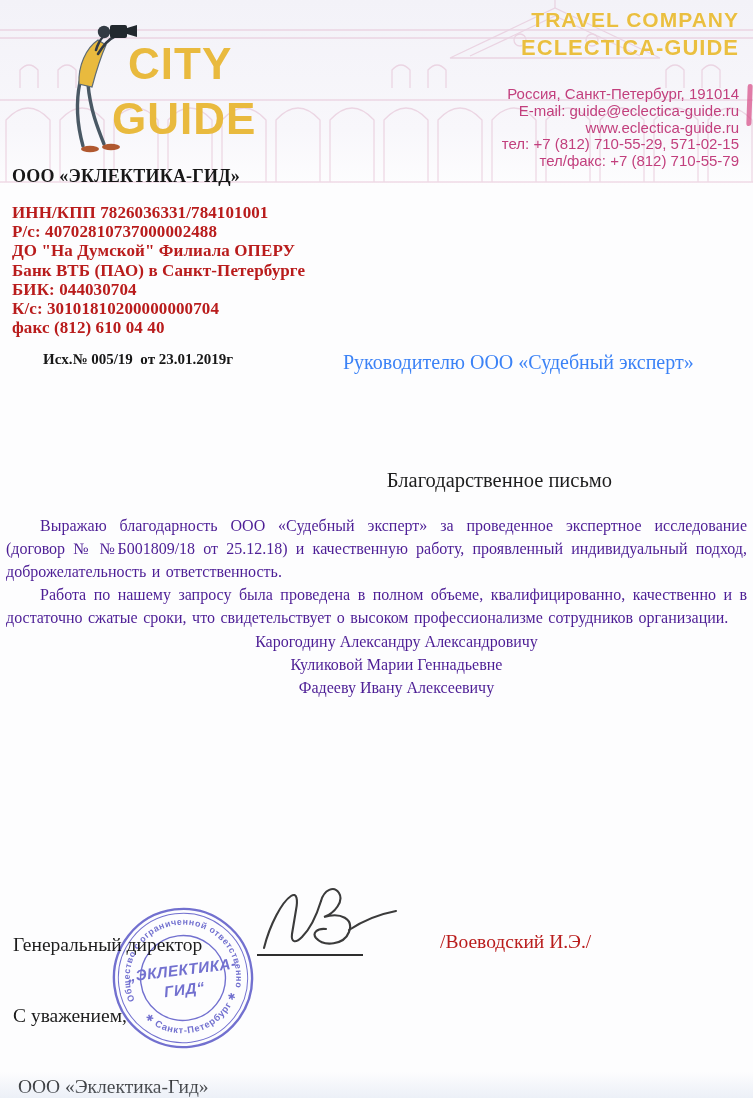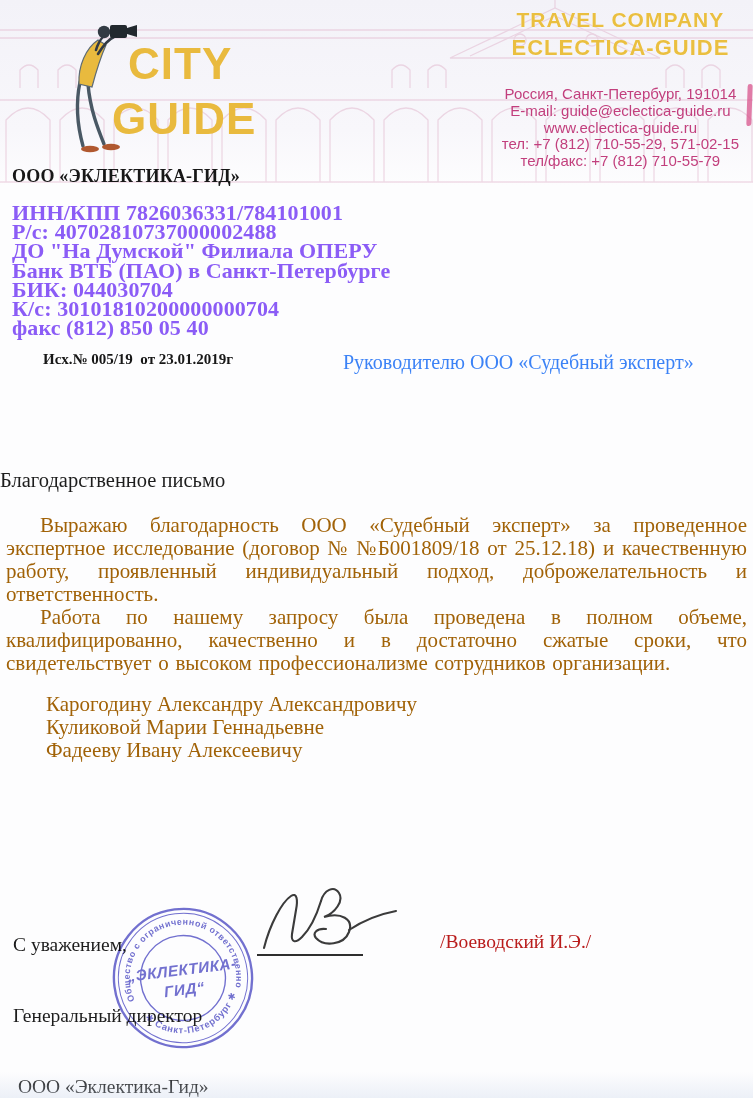--- a/index.html
+++ b/index.html
@@ -25,65 +25,65 @@
   .logo-word {
     position:absolute; left:112px; top:36px;
     font-family:"Liberation Sans","DejaVu Sans",sans-serif;
     font-weight:bold; font-size:44px; line-height:55px; color:#e9ba3e;
     letter-spacing:1px;
   }
   .logo-word .l1 { padding-left:16px; display:block; }
   .logo-word .l2 { display:block; }
 
   .header-right {
-    position:absolute; top:8px; right:14px; text-align:center;
+    position:absolute; top:8px; right:14px; text-align:right;
     font-family:"Liberation Sans","DejaVu Sans",sans-serif;
   }
   .hr-l1 { font-size:21px; font-weight:bold; color:#eabf40; letter-spacing:1px; line-height:24px;
            text-shadow:0 0 1px #fff; }
   .hr-l2 { font-size:22px; font-weight:bold; color:#eabf40; letter-spacing:1px; line-height:32px;
            text-shadow:0 0 1px #fff; margin-bottom:22px; }
   .contact-line { font-size:15px; line-height:16.8px; color:#c23f7d; font-weight:500; }
   .edge-mark {
     position:absolute; right:1px; top:84px; width:5px; height:42px;
     background:#d8538b; border-radius:3px; opacity:.75; transform:rotate(2deg);
   }
 
   
   .company-name {
     position:absolute; left:12px; top:166px;
     font-size:18px; font-weight:bold; color:#171717; letter-spacing:.2px;
   }
   .details {
     position:absolute; left:12px; top:203px;
-    font-size:22px; font-weight:bold; color:#8b5cf6; line-height:19.2px;
+    font-size:17px; font-weight:bold; color:#b91c1c; line-height:19.2px;
     letter-spacing:.1px;
   }
 
   
   .ref-row { position:absolute; left:0; top:351px; width:753px; }
   .ref-out {
     position:absolute; left:43px; top:0; font-size:15px; font-weight:bold;
     color:#171717; white-space:pre;
   }
   .ref-addr {
     position:absolute; left:343px; top:0; font-size:20px; color:#3b82f6; white-space:pre;
   }
 
   
   .title {
-    position:absolute; left:0; top:469px; width:612px; text-align:left;
+    position:absolute; left:0; top:469px; width:612px; text-align:right;
     font-size:20.5px; color:#1d1d1d;
   }
   .body-text {
     position:absolute; left:6px; top:514px; width:741px;
-    font-size:21px; line-height:23px; color:#a16207;
+    font-size:16px; line-height:23px; color:#4c1d95;
   }
   .body-text p { text-align:justify; text-indent:34px; word-spacing:1.5px; }
-  .names { margin-top:18px; }
+  .names { margin-top:1px;text-align:center; }
   .names div { padding-left:40px; }
 
   
   .closing {
     position:absolute; left:13px; top:886px;
     font-size:19.5px; line-height:23.6px; color:#1d1d1d; white-space:pre;
   }
   .signer { position:absolute; left:440px; top:931px; font-size:19.5px; color:#b91c1c; }
   .sig-underline {
     position:absolute; left:257px; top:954px; width:106px; height:2px; background:#2e2e2e;
@@ -175,43 +175,43 @@
 
   <div class="company-name">ООО «ЭКЛЕКТИКА-ГИД»</div>
 
   <div class="details">
     <div>ИНН/КПП 7826036331/784101001</div>
     <div>Р/с: 40702810737000002488</div>
     <div>ДО "На Думской" Филиала ОПЕРУ</div>
     <div>Банк ВТБ (ПАО) в Санкт-Петербурге</div>
     <div>БИК: 044030704</div>
     <div>К/с: 30101810200000000704</div>
-    <div>факс (812) 850 05 40</div>
+    <div>факс (812) 610 04 40</div>
   </div>
 
   <div class="ref-row">
     <span class="ref-out">Исх.№ 005/19  от 23.01.2019г</span>
     <span class="ref-addr">Руководителю ООО «Судебный эксперт»</span>
   </div>
 
   <div class="title">Благодарственное письмо</div>
 
   <div class="body-text">
     <p>Выражаю благодарность ООО «Судебный эксперт» за проведенное экспертное исследование (договор № №Б001809/18 от 25.12.18) и качественную работу, проявленный индивидуальный подход, доброжелательность и ответственность.</p>
     <p>Работа по нашему запросу была проведена в полном объеме, квалифицированно, качественно и в достаточно сжатые сроки, что свидетельствует о высоком профессионализме сотрудников организации.</p>
     <div class="names">
       <div>Карогодину Александру Александровичу</div>
       <div>Куликовой Марии Геннадьевне</div>
       <div>Фадееву Ивану Алексеевичу</div>
     </div>
   </div>
 
   <div class="closing">
+    <div>Генеральный директор</div>
     <div>С уважением,</div>
-    <div>Генеральный директор</div>
     <div> ООО «Эклектика-Гид»</div>
   </div>
 
   <div class="sig-underline"></div>
 
   <svg class="signature-svg" width="142" height="72" viewBox="0 0 142 72">
     <g fill="none" stroke="#3b3b3b" stroke-width="2.1" stroke-linecap="round">
       <path d="M6,62 C12,38 24,16 33,10 C39,6 40,14 38,24 L34,48 C33,56 37,58 44,51 C53,42 59,28 63,15"></path>
       <path d="M63,15 C66,4 76,-1 81,7 C86,15 77,27 66,31 C83,26 96,33 91,46 C86,59 66,61 58,52 C54,47 59,42 68,43"></path>
       <path d="M91,44 C106,34 122,28 138,25"></path>

